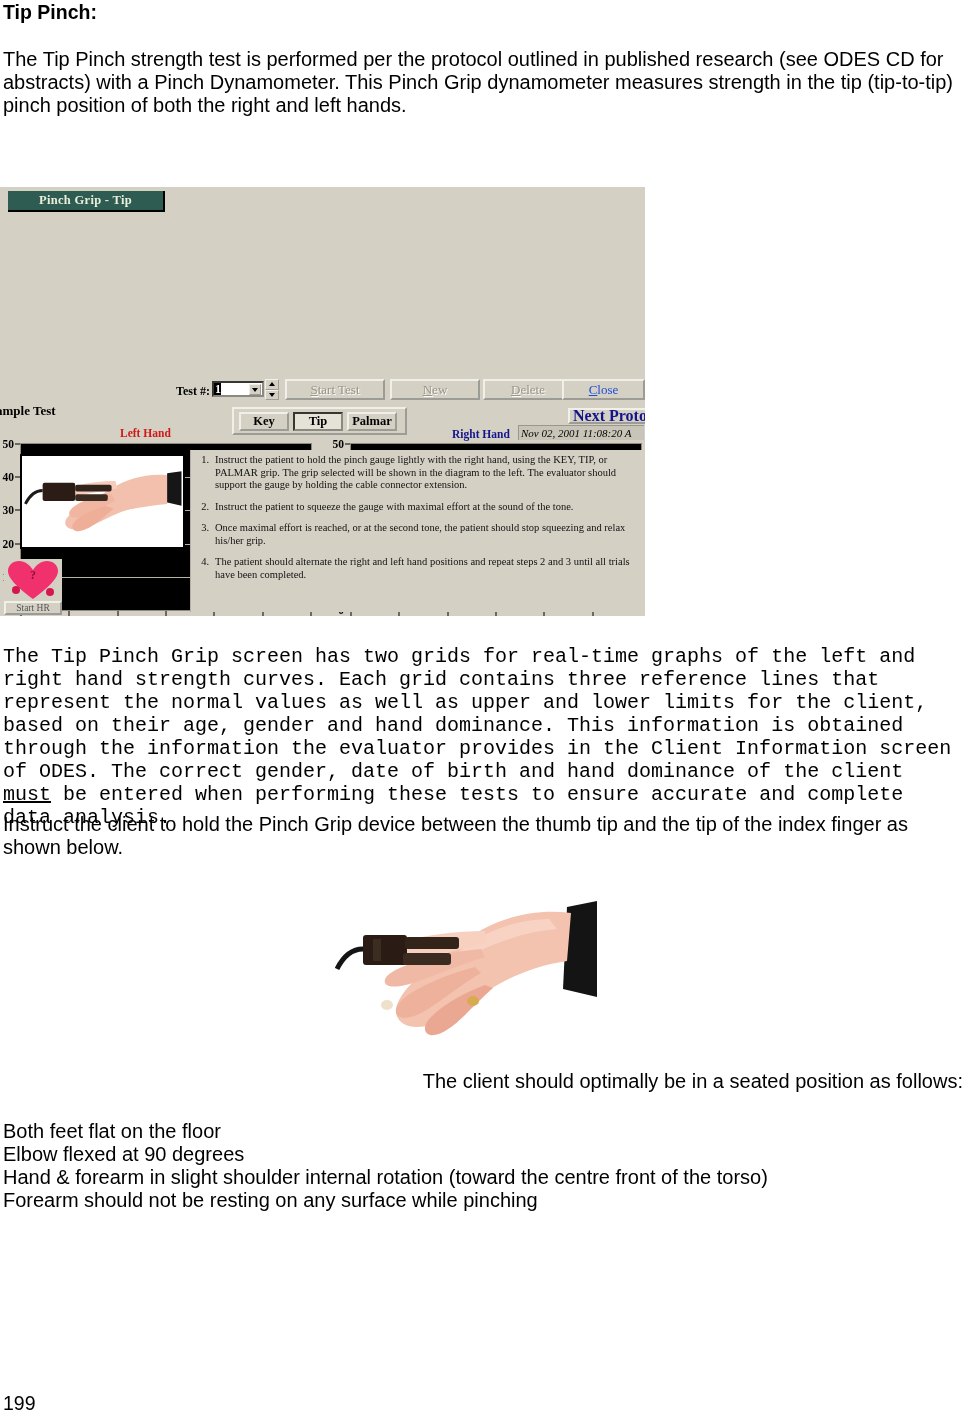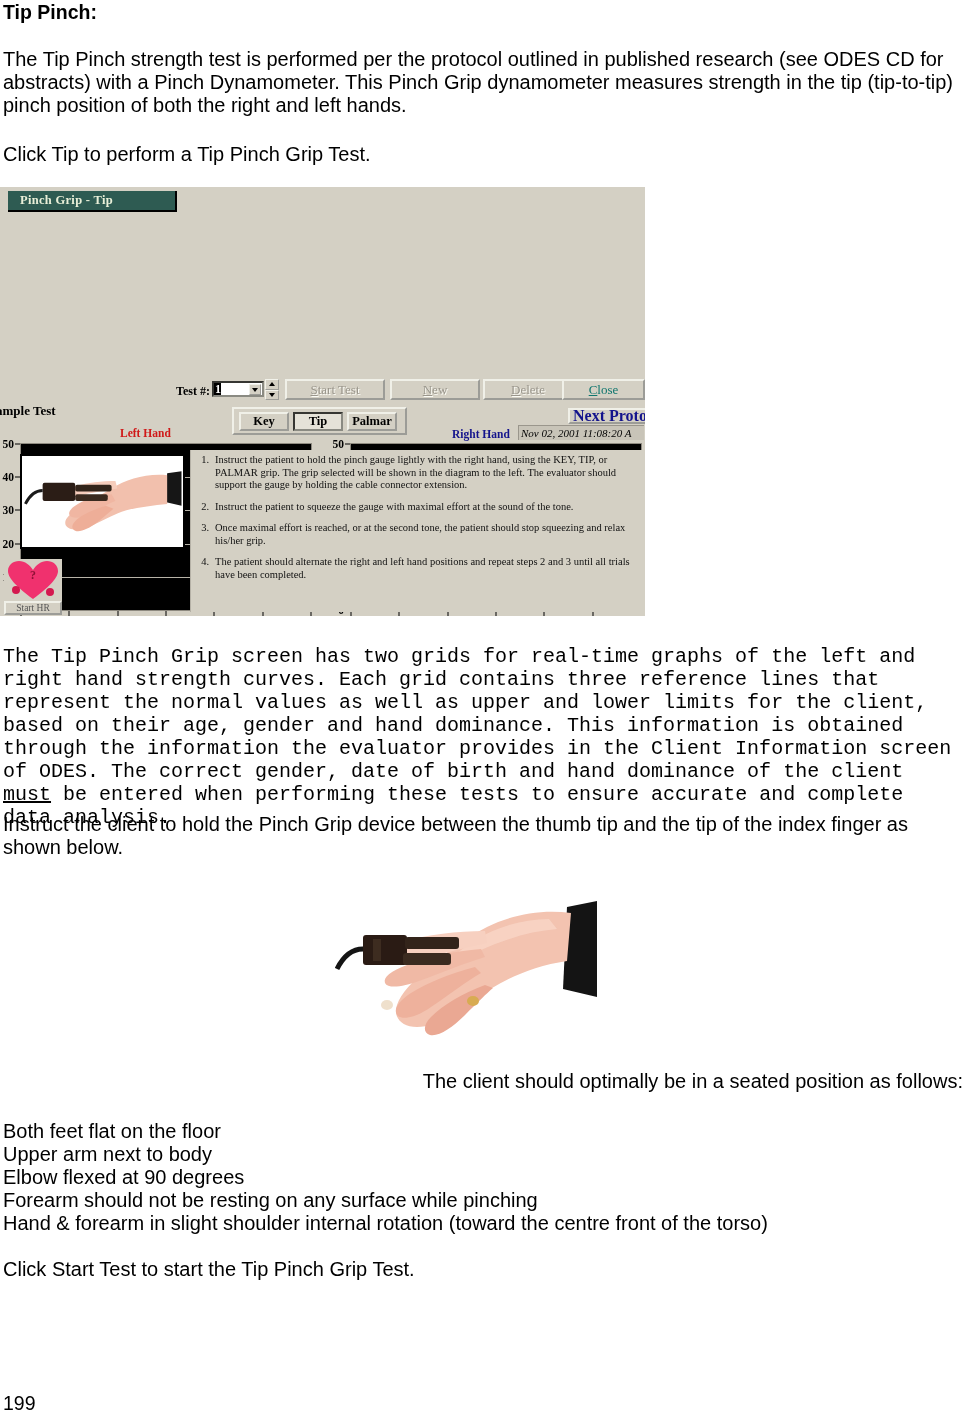--- a/index.html
+++ b/index.html
@@ -69,21 +69,21 @@
     font-family: "Liberation Serif", serif;
   }
 
   .win-titlebar {
     position: absolute;
     left: 8px; top: 4px;
     width: 155px; height: 19px;
     background: #2e5b52;
     border-right: 2px solid #000;
     border-bottom: 2px solid #000;
-    display: flex; align-items: center;  padding-left: 12px;
+    display: flex; align-items: center; justify-content: center;
   }
   .win-titlebar .t {
     color: #e9efd8;
     font-weight: bold;
     font-size: 12.5px;
     letter-spacing: .3px;
     font-family: "Liberation Serif", serif;
   }
 
   .testnum-label {
@@ -140,21 +140,21 @@
     height: 21px;
     background: #d4d0c4;
     border: 2px outset #f0f0e8;
     box-sizing: border-box;
     display: flex; align-items: center; justify-content: center;
     font-family: "Liberation Serif", serif;
     font-size: 13px;
     color: #9a968c;
     text-shadow: 1px 1px 0 #fbfbf5;
   }
-  .btn.enabled { color: #0f766e; text-shadow: none; }
+  .btn.enabled { color: #1d4ed8; text-shadow: none; }
   .btn .uk { text-decoration: underline; }
 
   #btn-start-test { left: 285px; top: 192px; width: 100px; }
   #btn-new        { left: 390px; top: 192px; width: 90px;  }
   #btn-delete     { left: 483px; top: 192px; width: 90px; justify-content: center;  }
   #btn-close      { left: 562px; top: 192px; width: 83px;  }
 
   .sample-test {
     position: absolute; left: -4px; top: 216px;
     font-weight: bold; font-size: 13px; color: #000;
@@ -337,21 +337,20 @@
 </style>
 </head>
 <body>
 
 <div class="page">
 
   <div id="heading-tip-pinch" class="doc-text doc-title">Tip Pinch:</div>
 
   <div id="para-intro" class="doc-text">The Tip Pinch strength test is performed per the protocol outlined in published research (see ODES CD for abstracts) with a Pinch Dynamometer.  This Pinch Grip dynamometer measures strength in the tip (tip-to-tip) pinch position of both the right and left hands.</div>
 
-  <div id="para-click-tip" class="doc-text">Click Tip to perform a Tip Pinch Grip Test.</div>
 
   <div id="app-screenshot">
 
     <div class="win-titlebar">
       <span class="t">Pinch Grip - Tip</span>
     </div>
 
     <div class="testnum-label">Test #:</div>
 
     <div class="testnum-combo">
@@ -566,23 +565,21 @@
 
       <ellipse cx="138" cy="108" rx="6" ry="5" fill="#d8ab52"></ellipse>
       <ellipse cx="52" cy="112" rx="6" ry="5" fill="#efe0cc"></ellipse>
     </svg>
   </div>
 
   <div id="para-seated" class="doc-text">The client should optimally be in a seated position as follows:</div>
 
   <div id="list-posture" class="doc-text">
     <div>Both feet flat on the floor</div>
-    <div>Upper arm next to body</div>
     <div>Elbow flexed at 90 degrees</div>
+    <div>Hand &amp; forearm in slight shoulder internal rotation (toward the centre front of the torso)</div>
     <div>Forearm should not be resting on any surface while pinching</div>
-    <div>Hand &amp; forearm in slight shoulder internal rotation (toward the centre front of the torso)</div>
   </div>
 
-  <div id="para-click-start" class="doc-text">Click Start Test to start the Tip Pinch Grip Test.</div>
 
   <div id="page-number">199</div>
 
 </div>
 
 </body></html>

